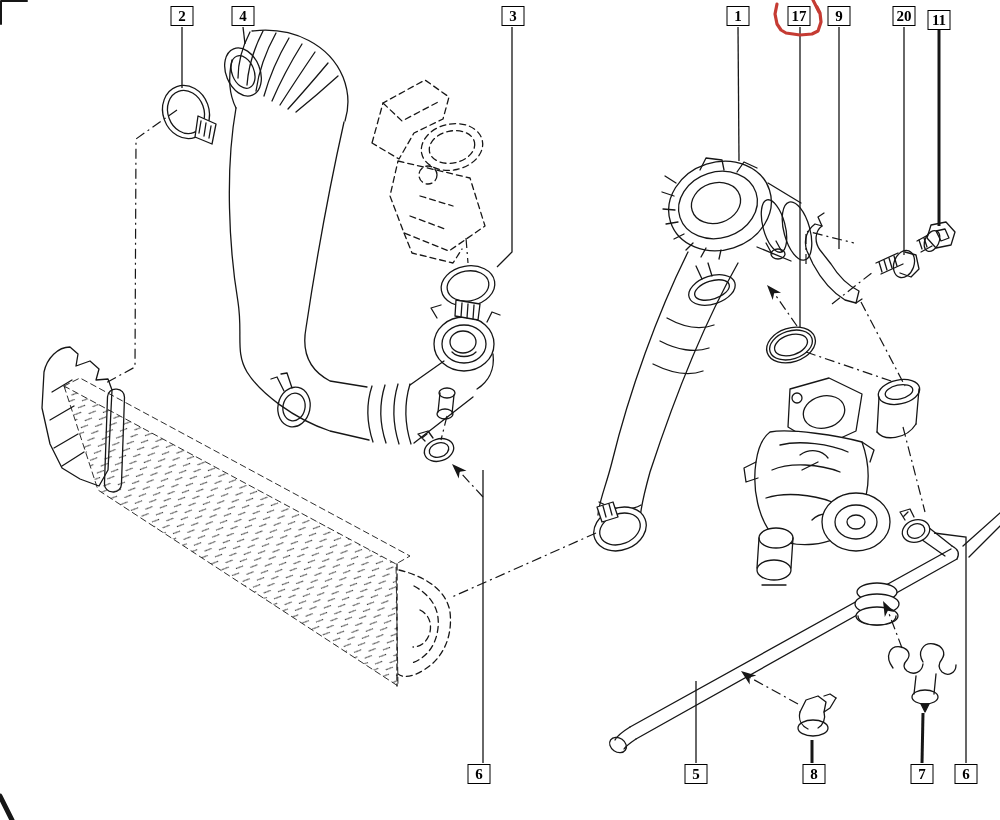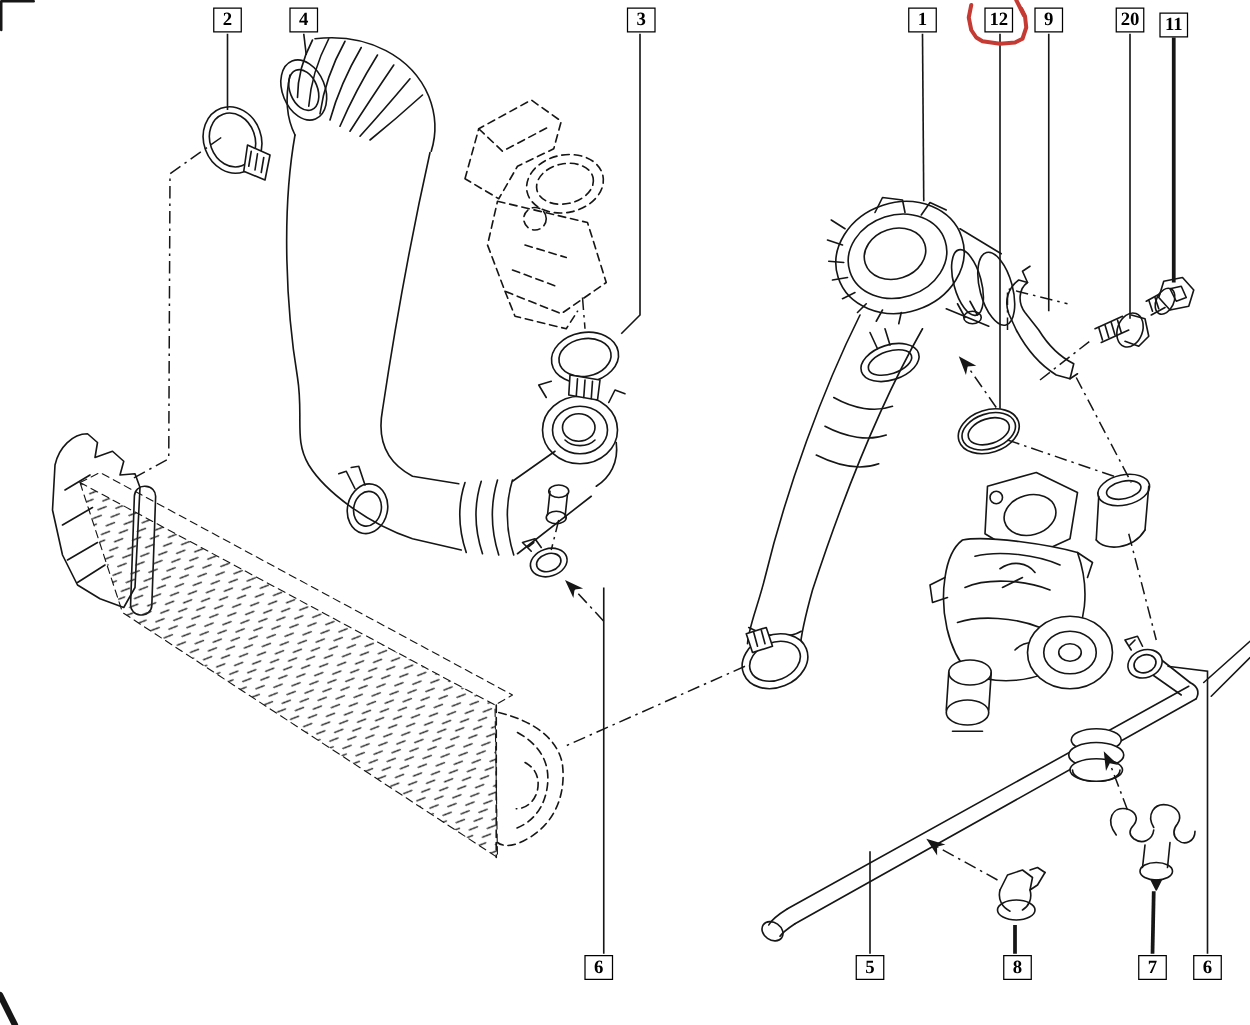--- a/index.html
+++ b/index.html
@@ -287,21 +287,21 @@
         <polyline points="777,4 775,14 777,24 781,30 786,33 800,35 812,34 818,31 821,22 820,13 817,7" fill="none" stroke="#c53b33" stroke-width="3.2" stroke-linecap="round" stroke-linejoin="round"></polyline>
         <polyline points="813,0 816,6 819,12" fill="none" stroke="#c53b33" stroke-width="3.2" stroke-linecap="round" stroke-linejoin="round"></polyline>
       </g>
   </svg>
 
   <div id="callout-layer">
       <div class="callout" style="left: 182px; top: 16px;">2</div>
       <div class="callout" style="left: 243px; top: 16px;">4</div>
       <div class="callout" style="left: 513px; top: 16px;">3</div>
       <div class="callout" style="left: 738px; top: 16px;">1</div>
-      <div class="callout" style="left: 799px; top: 16px;">12</div>
+      <div class="callout" style="left: 799px; top: 16px;">17</div>
       <div class="callout" style="left: 839px; top: 16px;">9</div>
       <div class="callout" style="left: 904px; top: 16px;">20</div>
       <div class="callout" style="left: 939px; top: 20px;">11</div>
       <div class="callout" style="left: 479px; top: 774px;">6</div>
       <div class="callout" style="left: 696px; top: 774px;">5</div>
       <div class="callout" style="left: 814px; top: 774px;">8</div>
       <div class="callout" style="left: 922px; top: 774px;">7</div>
       <div class="callout" style="left: 966px; top: 774px;">6</div>
     </div>
 </div>

